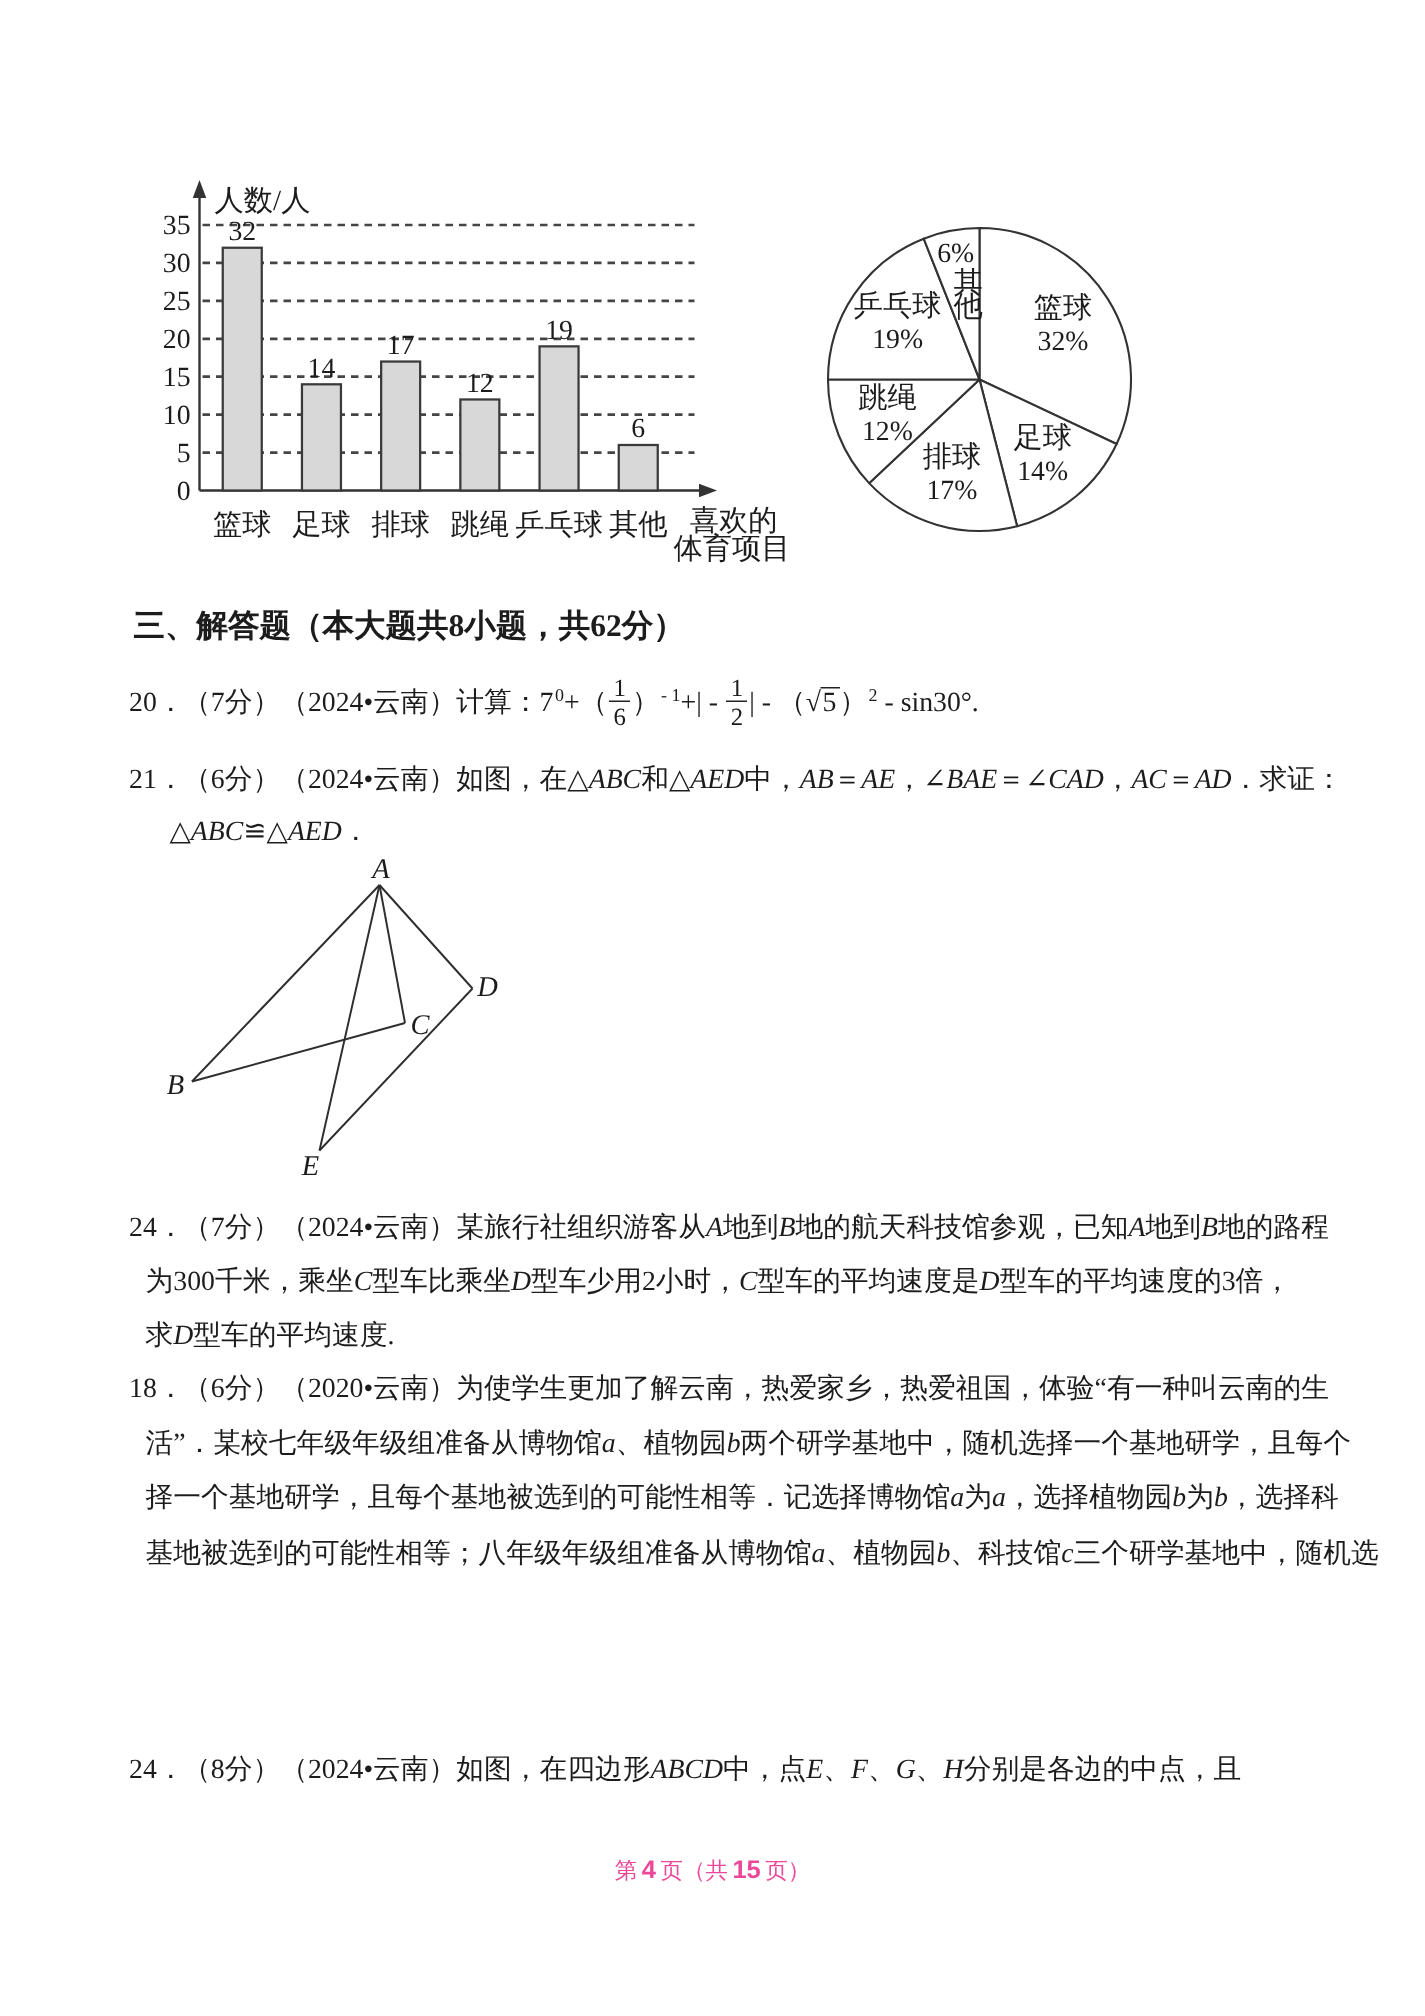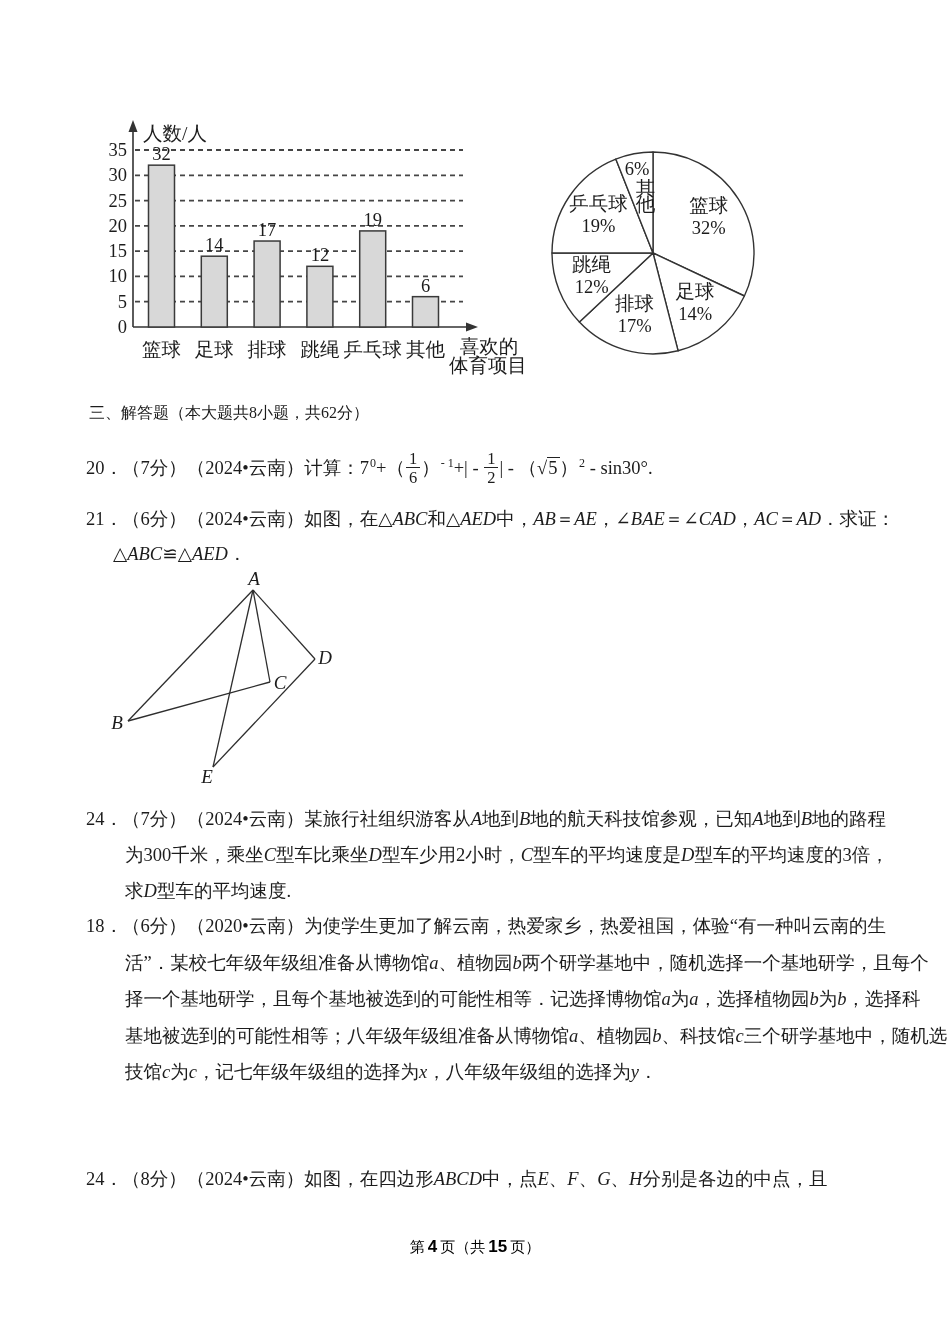--- a/index.html
+++ b/index.html
@@ -1,34 +1,34 @@
 <!DOCTYPE html>
 <html><head>
 <meta charset="utf-8">
 <style>
   html,body{margin:0;padding:0;background:#e8e8e8}
   .page{position:relative;width:950px;height:1344px;background:#ffffff;overflow:hidden;
         font-family:"Liberation Serif","DejaVu Serif",serif;color:#1c1c1c}
   .abs{position:absolute}
-  .hdr{left:89px;top:403px;font-size:16px;font-weight:normal;white-space:nowrap}
+  .hdr{left:89px;top:403px;font-size:21px;font-weight:bold;white-space:nowrap}
   .pline{font-size:18.5px;white-space:nowrap}
   .pnum{display:inline-block;width:36px}
-  .cont{margin-left:39px}
+  .cont{margin-left:11px}
   i{}
   sup{font-size:12px}
   .formula sup{margin-left:1px}
   .frac{display:inline-block;text-align:center;vertical-align:-0.55em;line-height:1.05;font-size:16.5px;margin:0 1px}
   .frac .fn{display:block;padding:0 3px;border-bottom:1.4px solid #222}
   .frac .fd{display:block;padding-top:1px}
   .sqrt{white-space:nowrap}
   .sqrt .rad{border-top:1.5px solid #222;padding:0 2px 0 1px}
   .ctick{font-family:"Liberation Serif","DejaVu Serif",serif;font-size:18.5px;fill:#1c1c1c}
   .caxis{font-family:"Liberation Serif","DejaVu Serif",serif;font-size:19.5px;fill:#1c1c1c}
   .fpt{font-family:"Liberation Serif","DejaVu Serif",serif;font-style:italic;font-size:19px;fill:#1c1c1c}
-  .footer{left:0;right:0;top:1237px;text-align:center;font-size:15px;color:#000000}
+  .footer{left:0;right:0;top:1237px;text-align:center;font-size:15px;color:#ec4899}
   .footer .num{font-family:"Liberation Sans","DejaVu Sans",sans-serif;font-weight:bold;font-size:17px;margin:0 3px}
 </style>
 </head>
 <body>
 
 <div class="page">
 
   <svg id="barchart" class="abs" style="left:85px;top:113px" width="452" height="268">
       <text x="42" y="220" text-anchor="end" class="ctick">0</text>
       <line x1="50" y1="188.71428571428572" x2="378" y2="188.71428571428572" stroke="#454545" stroke-width="1.8" stroke-dasharray="5 4"></line>
@@ -123,21 +123,20 @@
     <div class="tline"><span class="pnum">24．</span><span>（7分）（2024•云南）某旅行社组织游客从<i>A</i>地到<i>B</i>地的航天科技馆参观，已知<i>A</i>地到<i>B</i>地的路程</span></div>
     <div class="tline cont">为300千米，乘坐<i>C</i>型车比乘坐<i>D</i>型车少用2小时，<i>C</i>型车的平均速度是<i>D</i>型车的平均速度的3倍，</div>
     <div class="tline cont">求<i>D</i>型车的平均速度.</div>
   </div>
 
   <div class="abs pline" style="left:86px;top:908px;line-height:36.5px">
     <div class="tline"><span class="pnum">18．</span><span>（6分）（2020•云南）为使学生更加了解云南，热爱家乡，热爱祖国，体验“有一种叫云南的生</span></div>
     <div class="tline cont">活”．某校七年级年级组准备从博物馆<i>a</i>、植物园<i>b</i>两个研学基地中，随机选择一个基地研学，且每个</div>
     <div class="tline cont">择一个基地研学，且每个基地被选到的可能性相等．记选择博物馆<i>a</i>为<i>a</i>，选择植物园<i>b</i>为<i>b</i>，选择科</div>
     <div class="tline cont">基地被选到的可能性相等；八年级年级组准备从博物馆<i>a</i>、植物园<i>b</i>、科技馆<i>c</i>三个研学基地中，随机选</div>
-    <div class="tline cont">技馆<i>c</i>为<i>c</i>，记七年级年级组的选择为<i>x</i>，八年级年级组的选择为<i>y</i>．</div>
   </div>
 
 
   <div class="abs pline" style="left:86px;top:1166px">
     <span class="pnum">24．</span><span>（8分）（2024•云南）如图，在四边形<i>ABCD</i>中，点<i>E</i>、<i>F</i>、<i>G</i>、<i>H</i>分别是各边的中点，且</span>
   </div>
 
   <div class="abs footer">
     <span>第</span><span class="num">4</span><span>页（共</span><span class="num">15</span><span>页）</span>
   </div>

